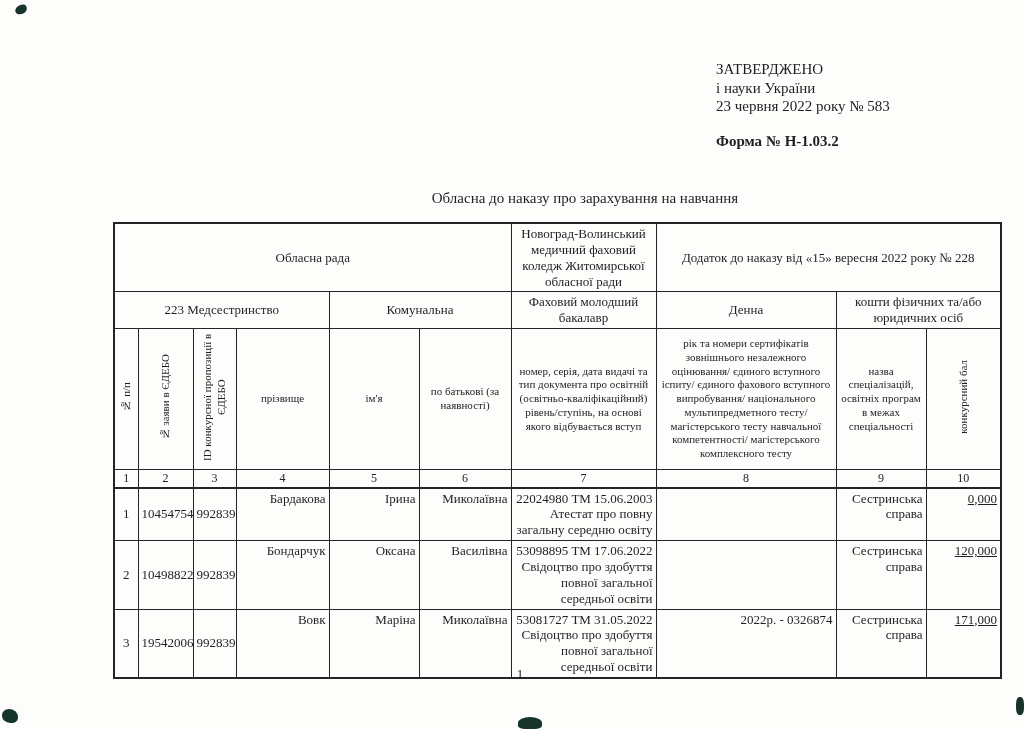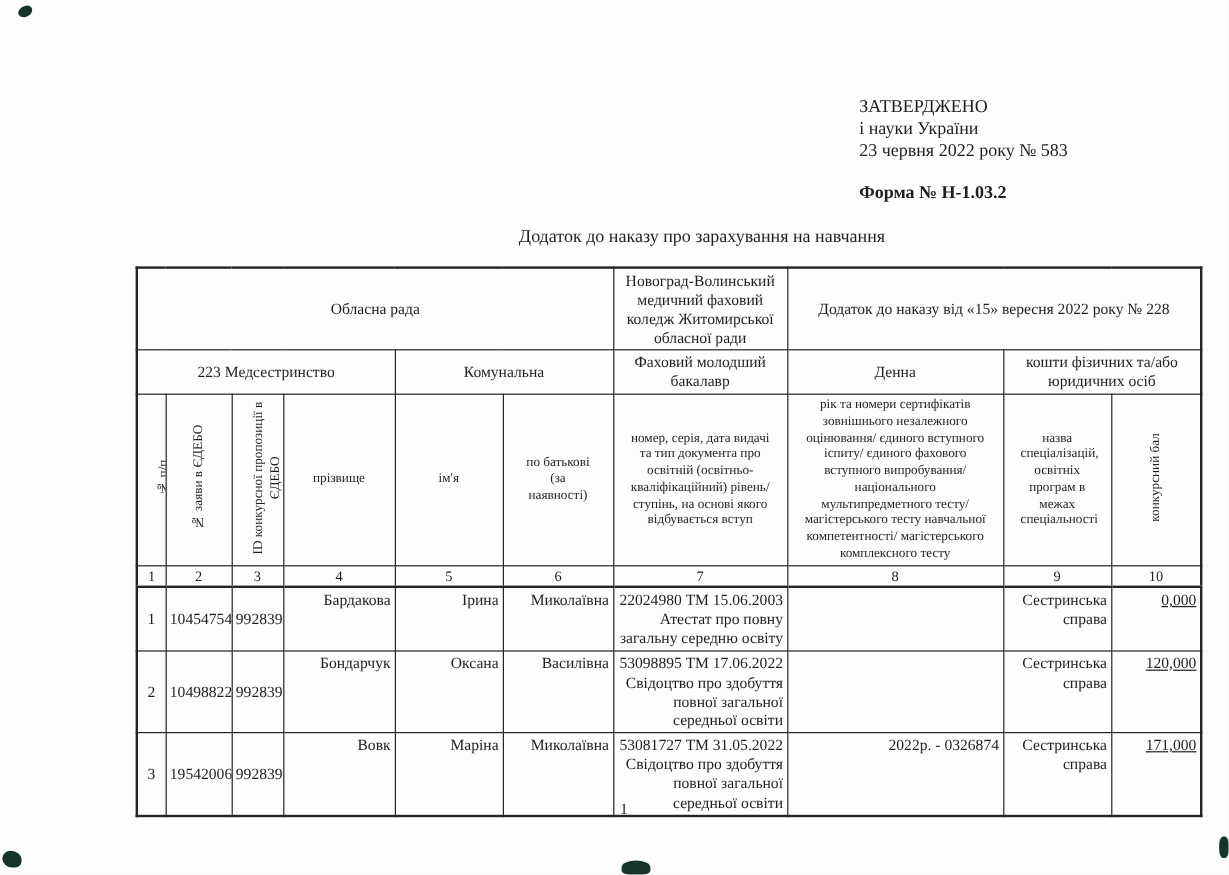--- a/index.html
+++ b/index.html
@@ -6,30 +6,30 @@
   body{font-family:"Liberation Serif","DejaVu Serif",serif;color:#1f1f1f;background:#e9e9e9;}
   .doc{position:relative;width:1024px;height:729px;background:#fdfdfb;overflow:hidden;}
 
   
   .artifact{position:absolute;background:#16332c;}
   .a-tl{left:15px;top:5px;width:12px;height:9px;border-radius:60% 40% 55% 45%;transform:rotate(-15deg);}
   .a-bl{left:2px;top:709px;width:16px;height:14px;border-radius:45% 60% 40% 55%;}
   .a-bc{left:518px;top:717px;width:24px;height:12px;border-radius:50% 50% 30% 30%;}
   .a-br{left:1016px;top:697px;width:8px;height:18px;border-radius:40%;}
 
-  .approval{position:absolute;left:716px;top:60px;width:290px;font-size:15px;line-height:1.24;margin-top:20px;}
+  .approval{position:absolute;left:716px;top:60px;width:290px;font-size:15px;line-height:1.24;}
   .form-no{font-weight:bold;margin-top:16px;}
 
   .title{position:absolute;left:170px;top:190px;width:830px;text-align:center;font-size:15px;}
 
   table.tbl{position:absolute;left:113px;top:222px;width:887px;table-layout:fixed;
             border-collapse:collapse;border:2px solid #242424;}
   .tbl td{border:1px solid #242424;padding:2px 3px;text-align:center;vertical-align:middle;
           font-size:13px;line-height:1.22;overflow:hidden;}
-  .rC td{font-size:11px;line-height:1.25;padding:2px 14px;}
+  .rC td{font-size:11px;line-height:1.25;padding:2px 4px;}
   .rD td{border-bottom:2px solid #242424;font-size:12px;padding:1px 2px;}
   .vert{writing-mode:vertical-rl;transform:rotate(180deg);white-space:normal;
         display:inline-block;max-height:132px;font-size:11px;line-height:1.3;}
   .data td{vertical-align:top;}
   .data td.ctr{text-align:center;vertical-align:middle;}
   .data td.lft{text-align:right;font-family:Liberation Serif, serif;}
   .data td.rgt{text-align:right;text-decoration:underline;}
 
   .page-num{position:absolute;left:500px;top:666px;width:40px;text-align:center;font-size:13px;}
 </style>
@@ -43,21 +43,21 @@
   <div class="artifact a-bc"></div>
   <div class="artifact a-br"></div>
 
   <div class="approval">
     <div>ЗАТВЕРДЖЕНО</div>
     <div>і науки України</div>
     <div>23 червня 2022 року № 583</div>
     <div class="form-no">Форма № Н-1.03.2</div>
   </div>
 
-  <div class="title">Додаток до наказу про зарахування на навчання</div>
+  <div class="title">Обласна до наказу про зарахування на навчання</div>
 
   <table class="tbl">
     <colgroup>
       <col style="width:24px">
         <col style="width:55px">
         <col style="width:43px">
       <col style="width:93px">
         <col style="width:90px">
         <col style="width:92px">
       <col style="width:145px">

